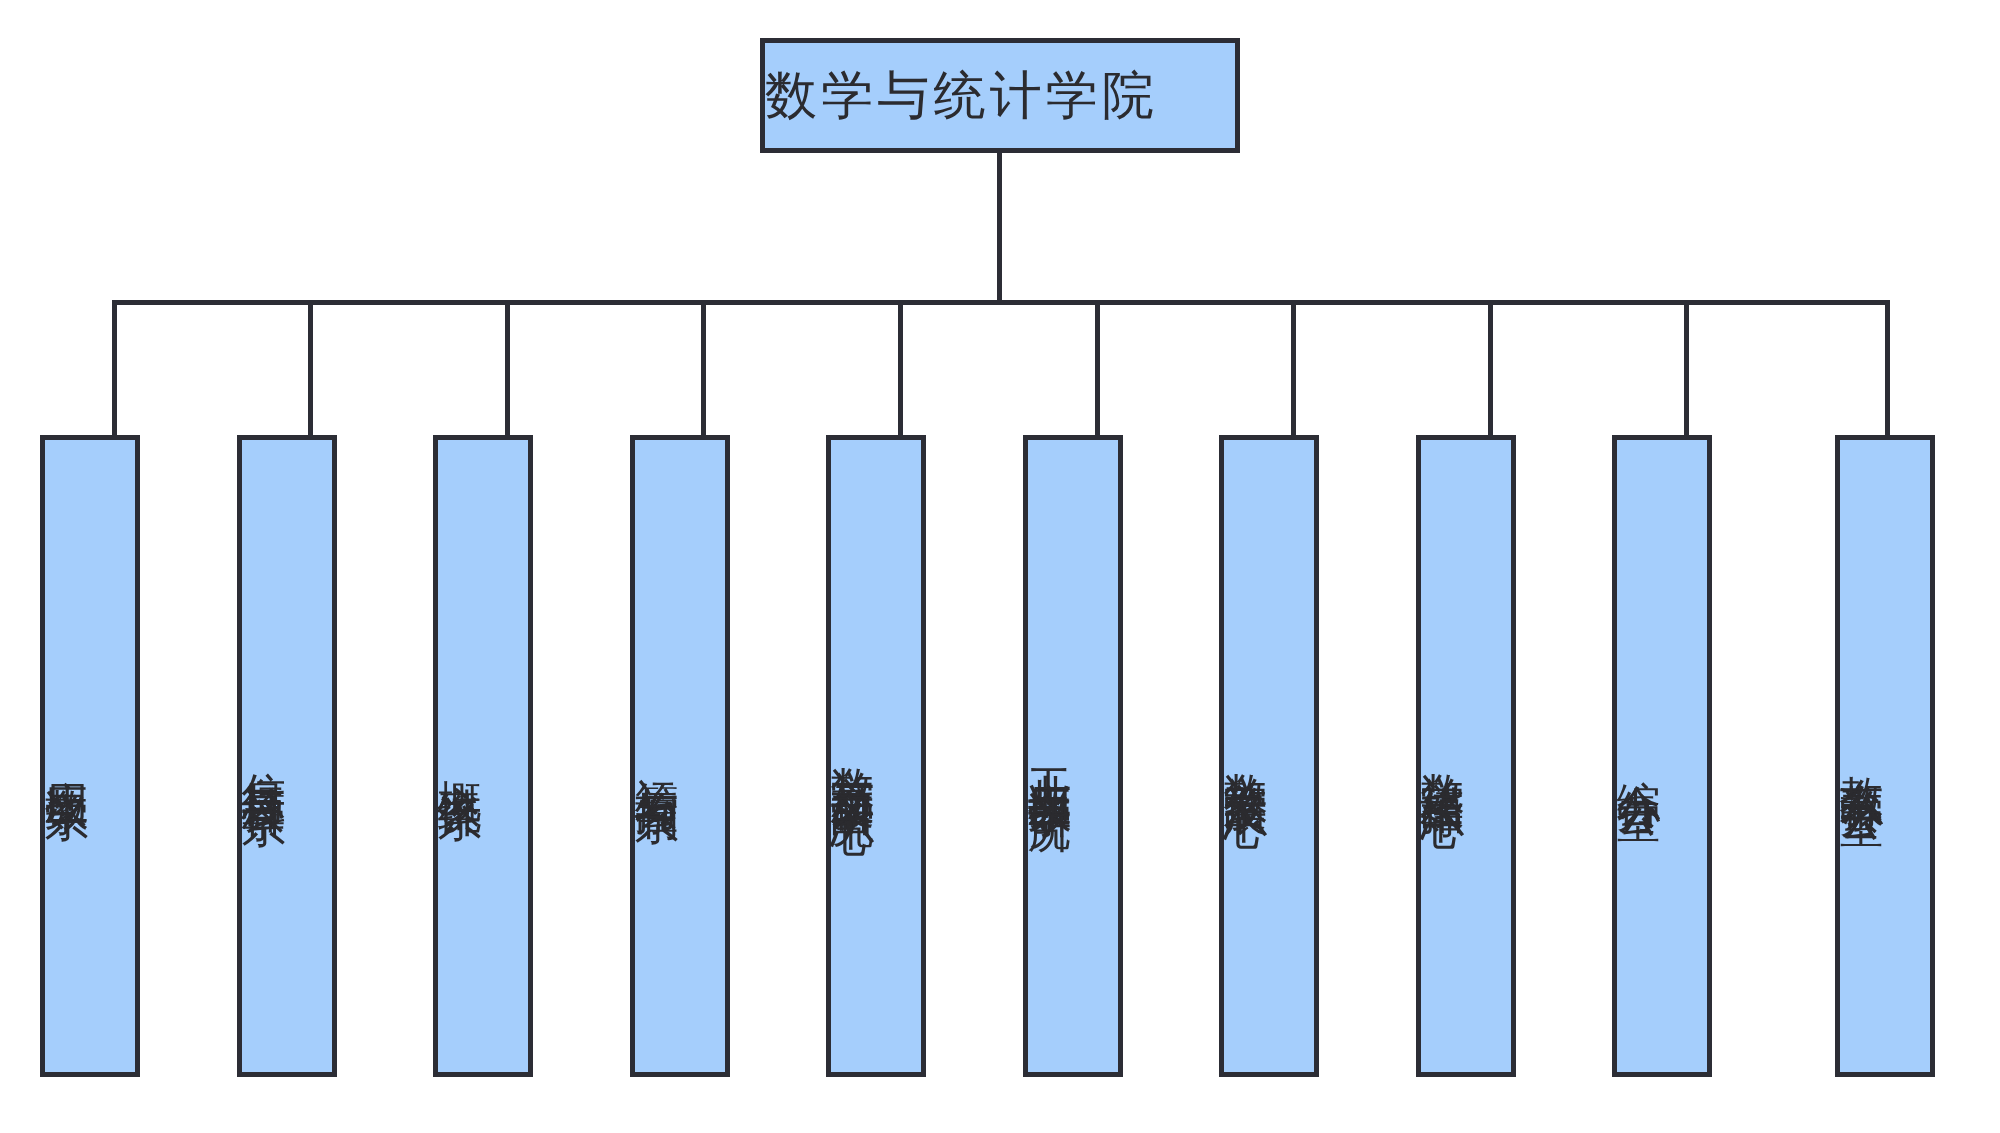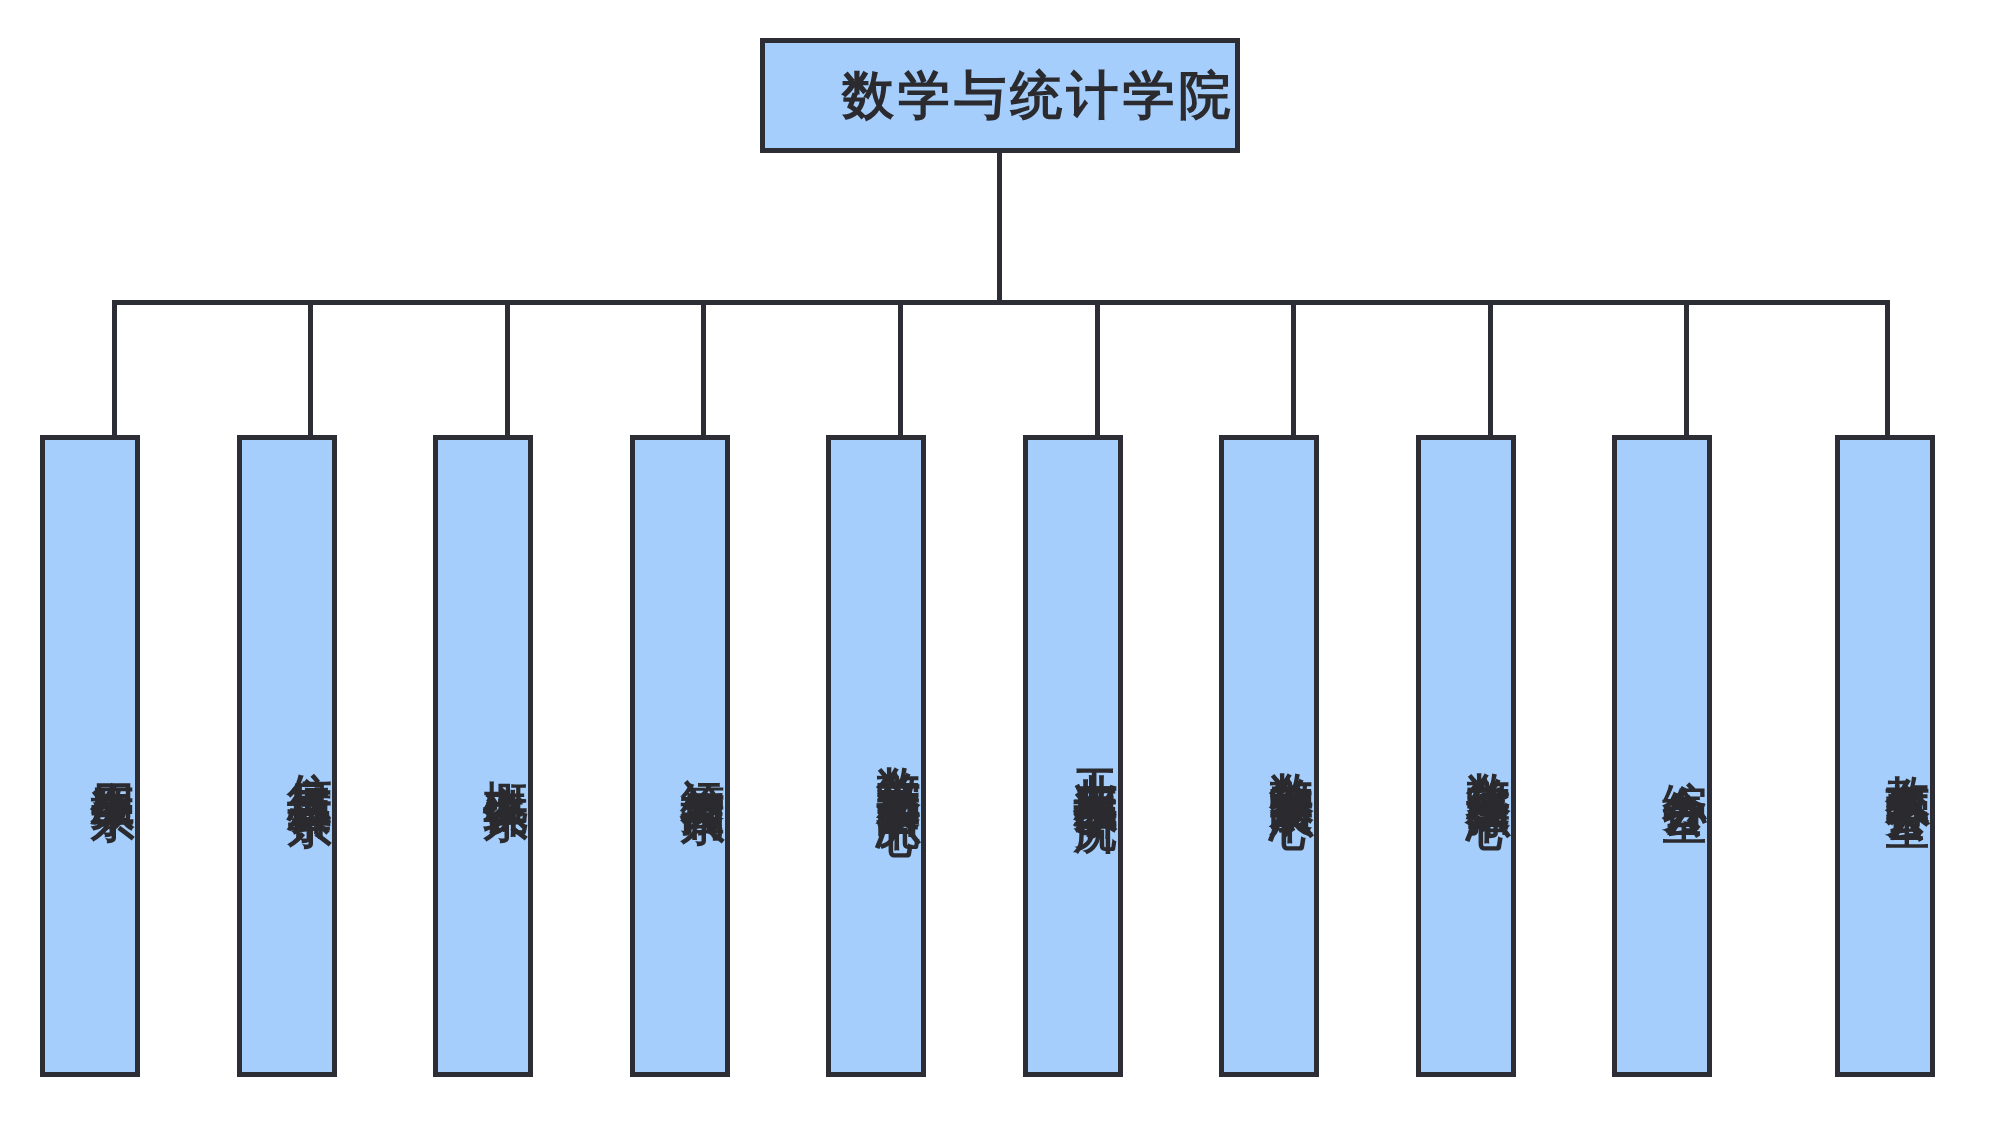--- a/index.html
+++ b/index.html
@@ -19,23 +19,23 @@
     overflow: hidden;
   }
   
   .node {
     position: absolute;
     box-sizing: border-box;
     background: #A5CEFC;
     border: 5px solid #2C2D35;
     display: flex;
     align-items: center;
-    justify-content: flex-end;
+    justify-content: flex-start;
     color: #2B2B2F;
-    font-weight: bold;
+    font-weight: normal;
     letter-spacing: 0.06em;
   }
   .node.root {
     left: 760px;
     top: 38px;
     width: 480px;
     height: 115px;
     font-size: 52px;
     line-height: 1.1;
     letter-spacing: 0.08em;

